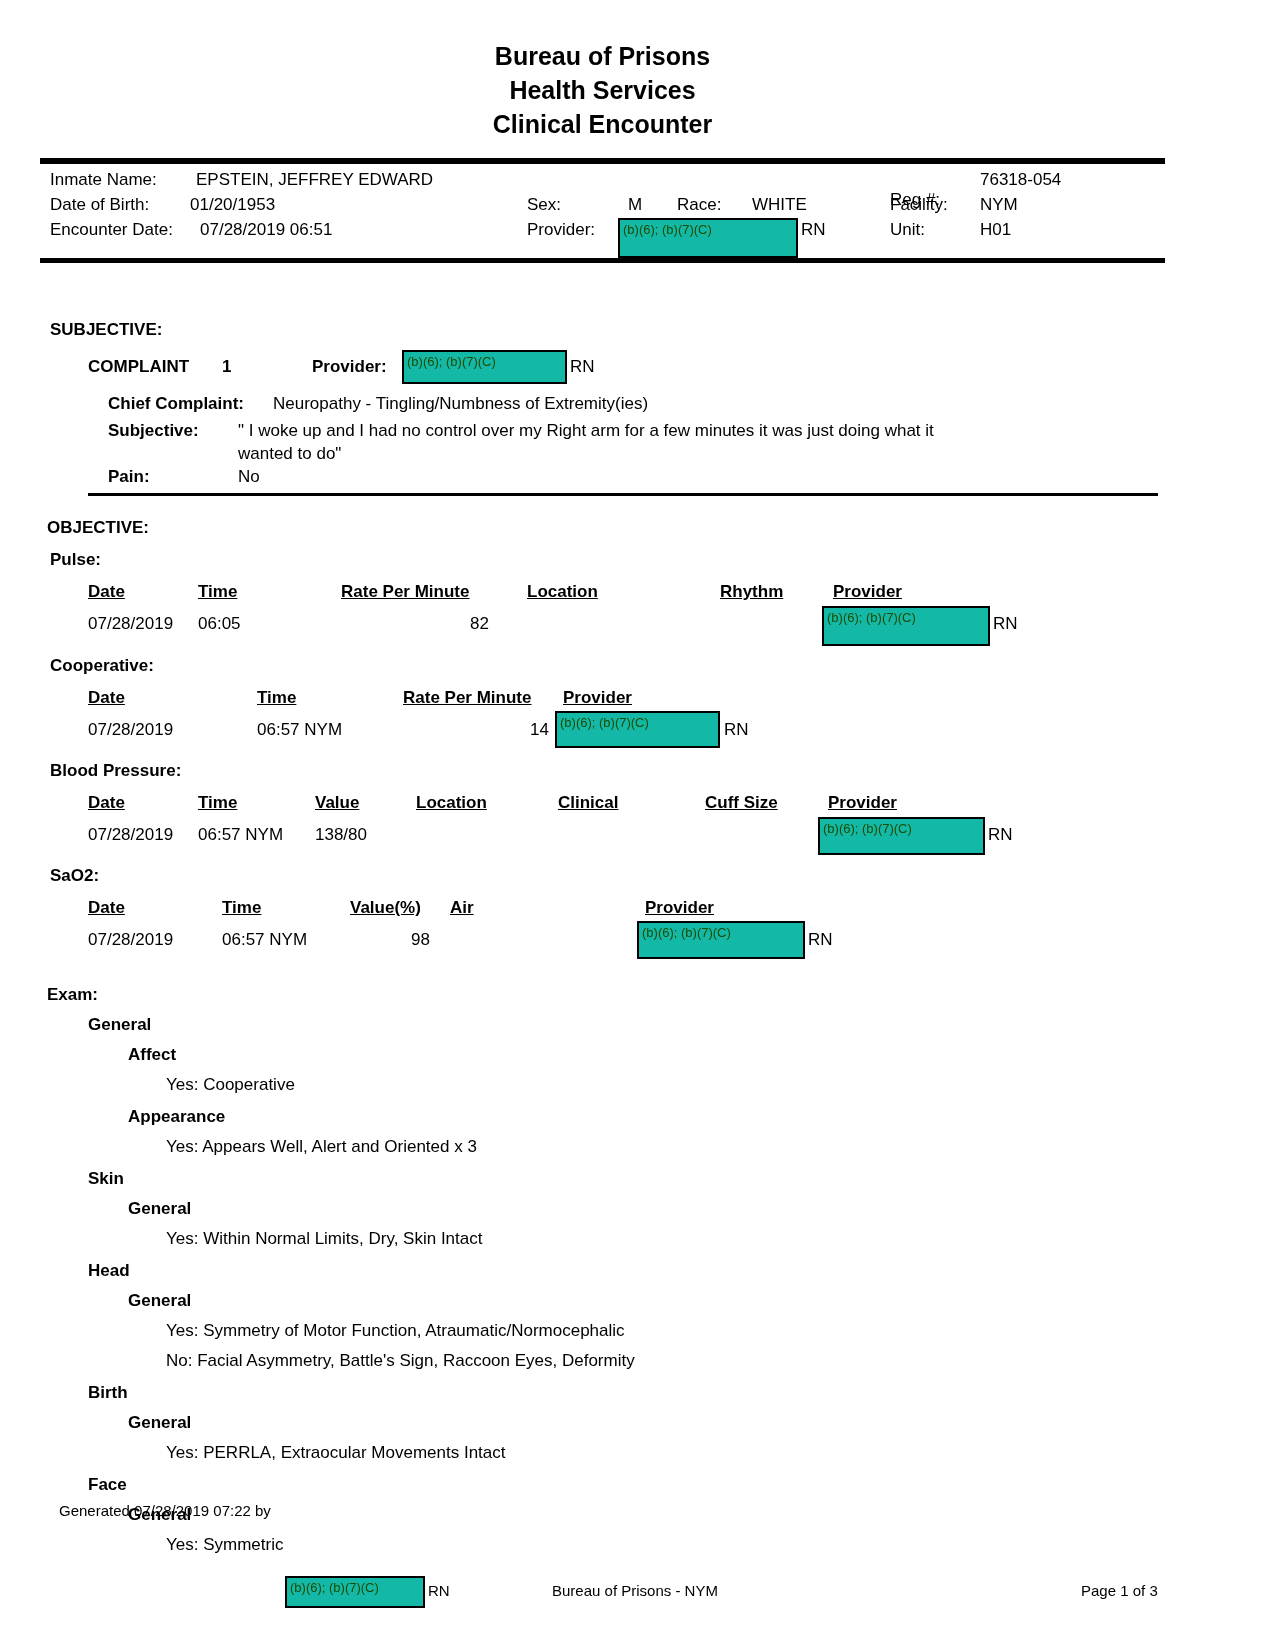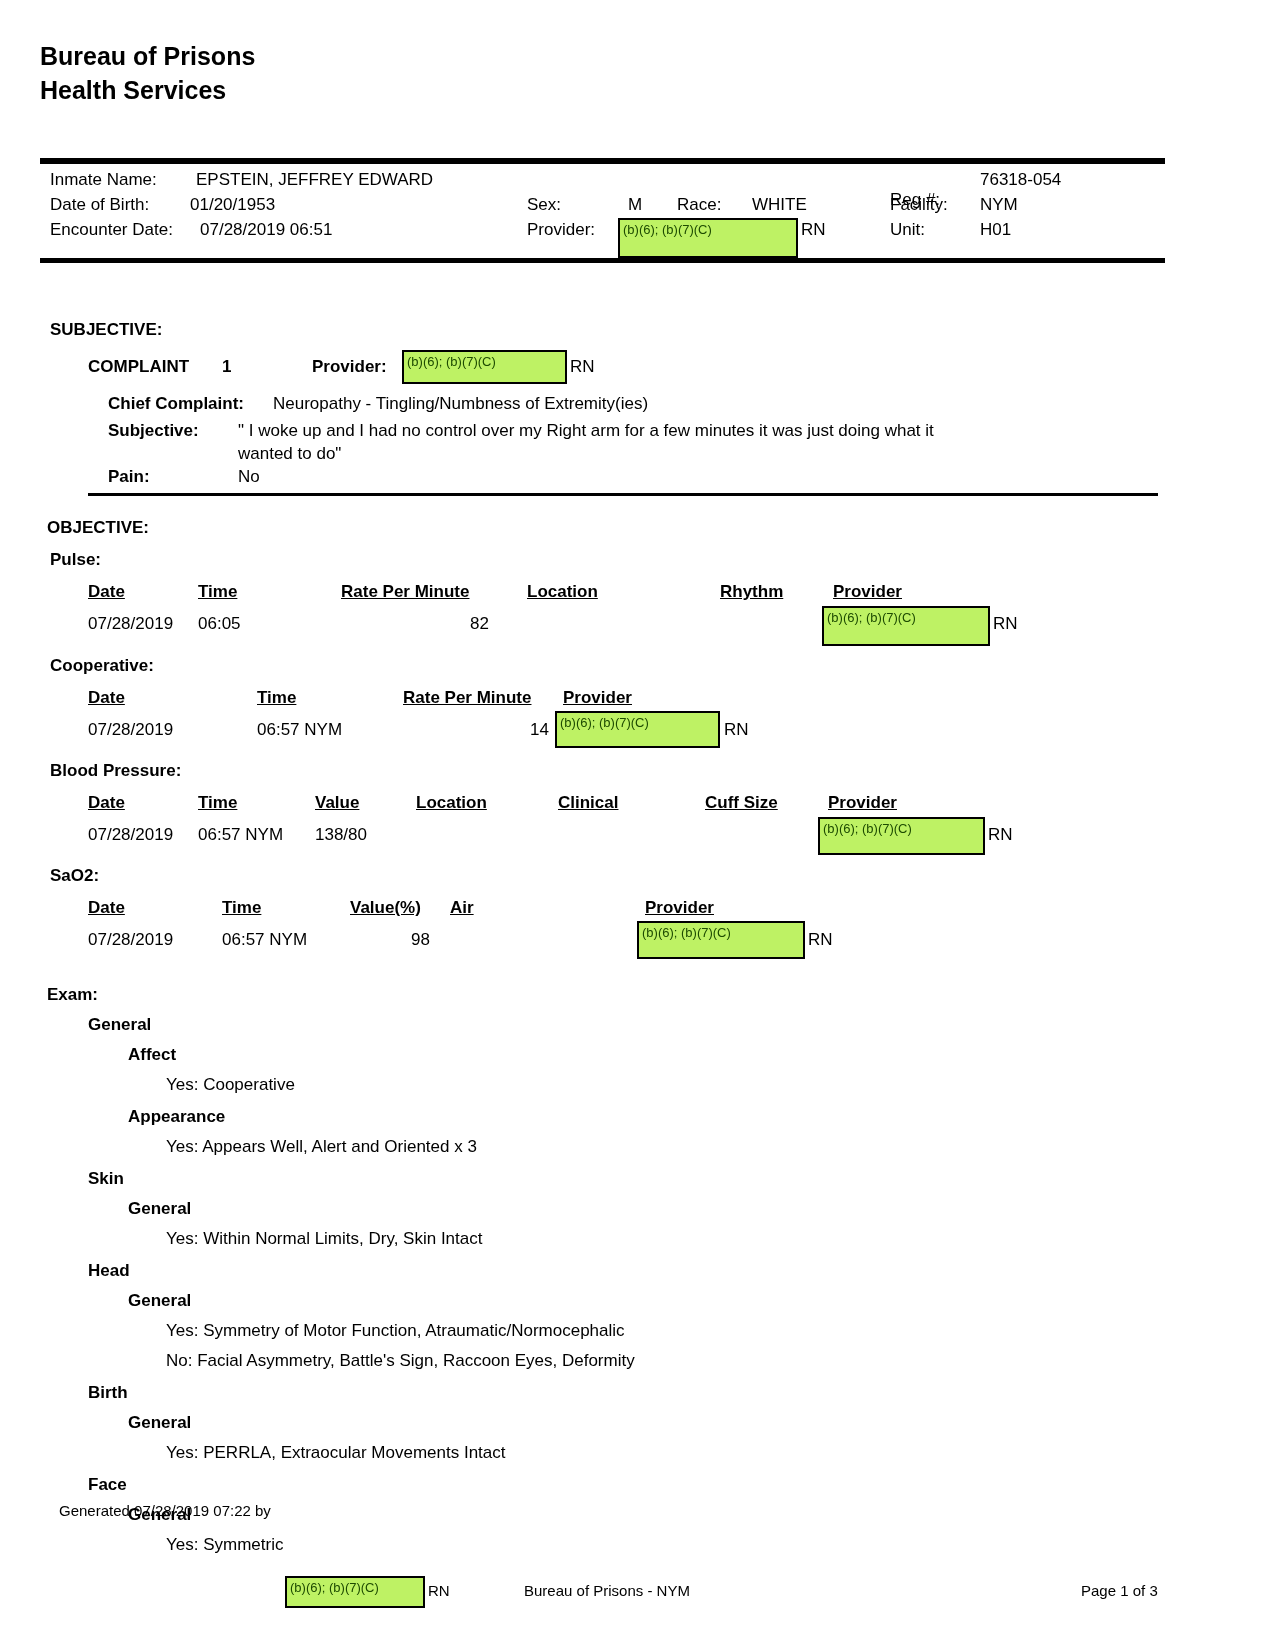--- a/index.html
+++ b/index.html
@@ -13,48 +13,49 @@
     font-size: 17px;
     color: #000;
     overflow: hidden;
   }
   .abs { position: absolute; white-space: nowrap; }
   .b { font-weight: bold; }
   .title-line {
     position: absolute;
     left: 40px;
     width: 1125px;
-    text-align: left;
+    text-align: center;
     font-weight: bold;
     font-size: 25px;
     white-space: nowrap;
   }
   .rule { position: absolute; background: #000; }
   .colhead { font-weight: bold; text-decoration: underline; }
   .redact {
     position: absolute;
-    background: #bef264;
+    background: #14b8a6;
     border: 2px solid #000;
     box-sizing: border-box;
     color: #1d4b00;
     font-size: 13px;
     padding: 2px 3px;
     overflow: hidden;
     white-space: nowrap;
   }
   .num-right { position: absolute; text-align: right; white-space: nowrap; }
   .footer-text { font-size: 15px; }
 </style>
 </head>
 <body>
 
 <div class="page">
 
   <div class="title-line" style="top:42px;">Bureau of Prisons</div>
   <div class="title-line" style="top:76px;">Health Services</div>
+  <div class="title-line" style="top:110px;">Clinical Encounter</div>
 
   <div class="rule" style="top:158px; left:40px; width:1125px; height:6px;"></div>
 
   <div class="abs" style="top:170px; left:50px;">Inmate Name:</div>
   <div class="abs" style="top:170px; left:196px;">EPSTEIN, JEFFREY EDWARD</div>
   <div class="abs" style="top:170px; left:890px;margin-top:20px;">Reg #:</div>
   <div class="abs" style="top:170px; left:980px;">76318-054</div>
 
   <div class="abs" style="top:195px; left:50px;">Date of Birth:</div>
   <div class="abs" style="top:195px; left:190px;">01/20/1953</div>
@@ -169,16 +170,16 @@
   <div class="abs b" style="top:1413px; left:128px;">General</div>
   <div class="abs" style="top:1443px; left:166px;">Yes: PERRLA, Extraocular Movements Intact</div>
 
   <div class="abs b" style="top:1475px; left:88px;">Face</div>
   <div class="abs b" style="top:1505px; left:128px;">General</div>
   <div class="abs" style="top:1535px; left:166px;">Yes: Symmetric</div>
 
   <div class="abs footer-text" style="top:1502px; left:47px;margin-left:12px;">Generated 07/28/2019 07:22 by</div>
   <div class="redact" style="top:1576px; left:285px; width:140px; height:32px;">(b)(6); (b)(7)(C)</div>
   <div class="abs footer-text" style="top:1582px; left:428px;">RN</div>
-  <div class="abs footer-text" style="top:1582px; left:524px;">Bureau of Prisons - NYM</div>
+  <div class="abs footer-text" style="top:1582px; left:552px;">Bureau of Prisons - NYM</div>
   <div class="abs footer-text" style="top:1582px; left:1081px;">Page 1 of 3</div>
 
 </div>
 
 </body></html>

